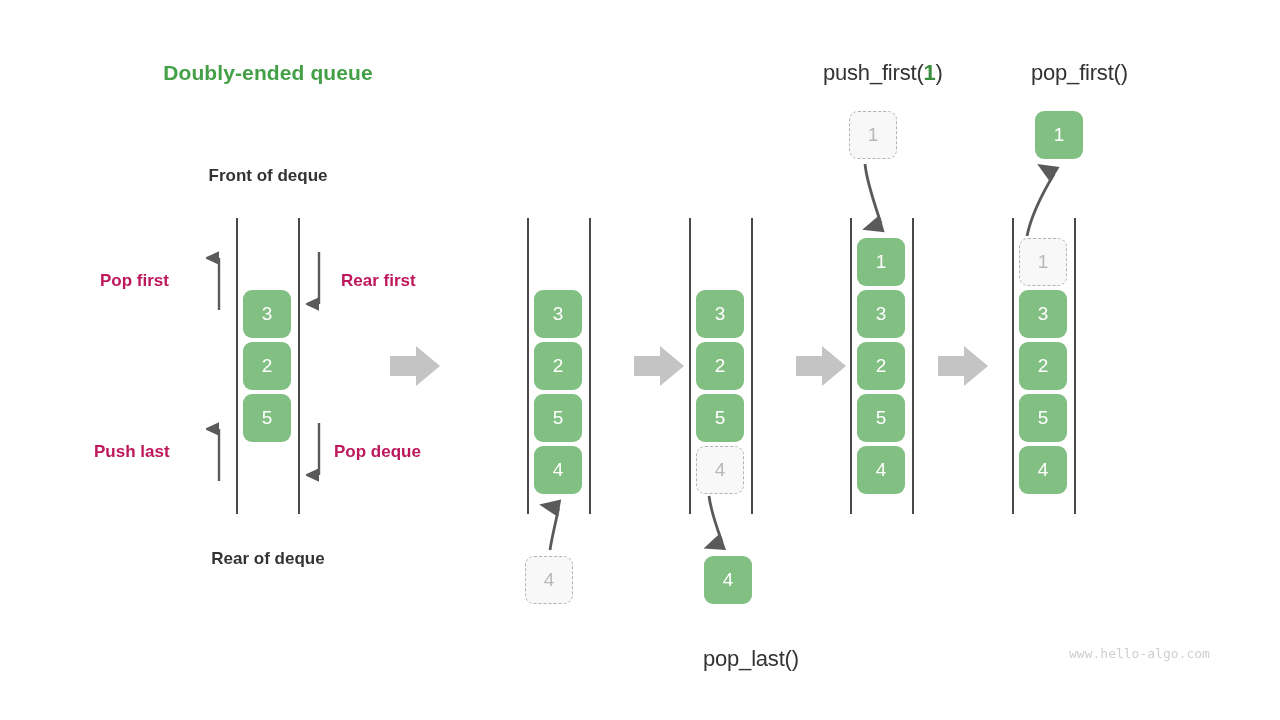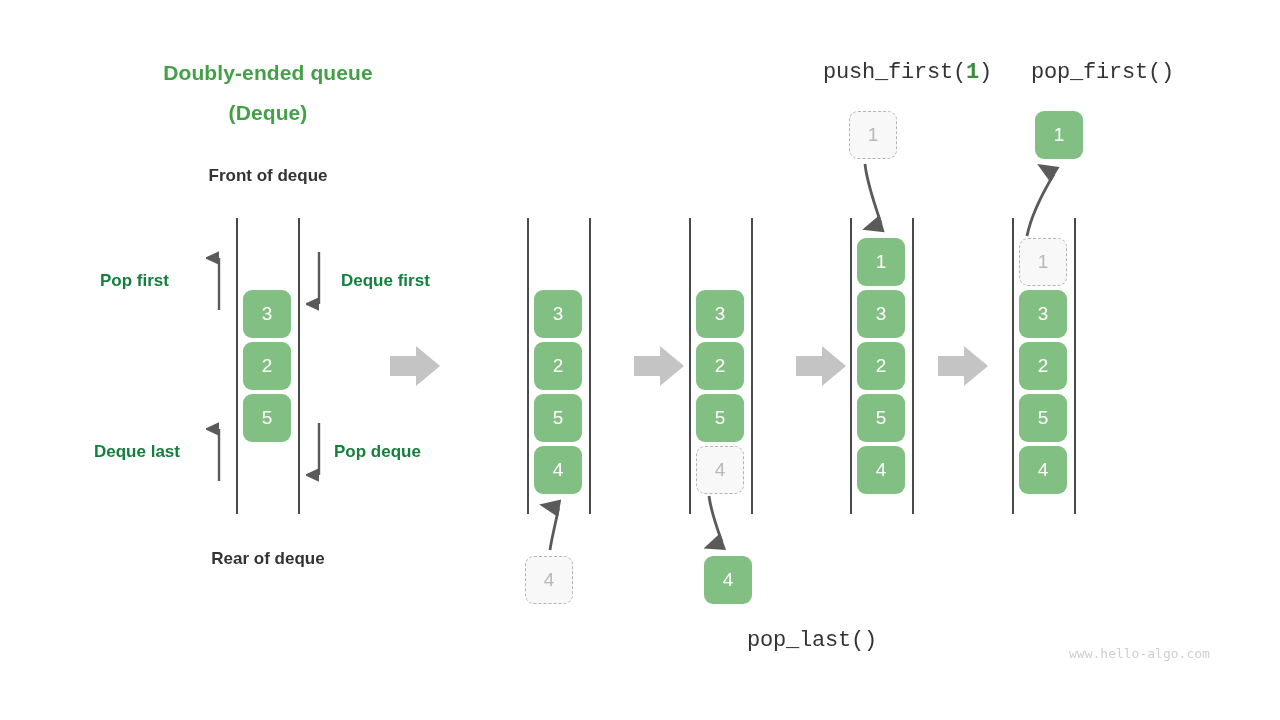--- a/index.html
+++ b/index.html
@@ -35,25 +35,25 @@
   .hdr-label {
     font-size: 17px;
     font-weight: bold;
     color: #333333;
     text-align: center;
     white-space: nowrap;
   }
   .side-label {
     font-size: 17px;
     font-weight: bold;
-    color: #15803d;
+    color: #be185d;
     white-space: nowrap;
   }
   .mono-label {
-    font-family: Liberation Mono, monospace;
+    font-family: Liberation Sans, sans-serif;
     font-size: 22px;
     color: #333333;
     white-space: nowrap;
     letter-spacing: -0.2px;
   }
   .mono-label .arg { color: #3a8c3f; font-weight: bold; }
   .watermark {
     font-family: "DejaVu Sans Mono", "Liberation Mono", monospace;
     font-size: 13px;
     color: #cfcfcf;
@@ -98,28 +98,27 @@
 
   
   .move-arrow { position: absolute; }
 </style>
 </head>
 <body>
 
 <div class="stage">
 
   <div class="abs title" style="left:143px; top:61px; width:250px;">Doubly-ended queue</div>
-  <div class="abs title" style="left:143px; top:101px; width:250px;">(Deque)</div>
 
   <div class="abs hdr-label" style="left:168px; top:166px; width:200px;">Front of deque</div>
   <div class="abs hdr-label" style="left:168px; top:549px; width:200px;">Rear of deque</div>
 
   <div class="abs side-label" style="left:100px; top:271px;">Pop first</div>
-  <div class="abs side-label" style="left:341px; top:271px;">Deque first</div>
-  <div class="abs side-label" style="left:94px; top:442px;">Deque last</div>
+  <div class="abs side-label" style="left:341px; top:271px;">Rear first</div>
+  <div class="abs side-label" style="left:94px; top:442px;">Push last</div>
   <div class="abs side-label" style="left:334px; top:442px;">Pop deque</div>
 
   <svg class="abs thin-arrow" style="left:206px; top:250px;" width="26" height="62">
     <defs>
       <marker id="ahU" markerWidth="8" markerHeight="8" refX="3.2" refY="6" orient="auto">
         <path d="M0.4,6 L3.2,0 L6,6 Z" fill="#5a5a5a"></path>
       </marker>
       <marker id="ahD" markerWidth="8" markerHeight="8" refX="3.2" refY="2" orient="auto">
         <path d="M0.4,2 L3.2,8 L6,2 Z" fill="#5a5a5a"></path>
       </marker>
@@ -243,17 +242,17 @@
       </defs>
       <path d="M7,76 C11,56 22,34 34,14" stroke="#5a5a5a" stroke-width="2.8" fill="none" marker-end="url(#mkU2)"></path>
     </svg>
   </div>
 
   <div class="abs mono-label" style="left:823px; top:60px;"><span>push_first(</span><span class="arg">1</span><span>)</span></div>
 
   <div class="abs mono-label" style="left:1031px; top:60px;">pop_first()</div>
 
 
-  <div class="abs mono-label" style="left:703px; top:628px;margin-left:44px;">pop_last()</div>
+  <div class="abs mono-label" style="left:703px; top:646px;">pop_last()</div>
 
   <div class="abs watermark" style="left:1069px; top:646px;">www.hello-algo.com</div>
 
 </div>
 
 </body></html>

